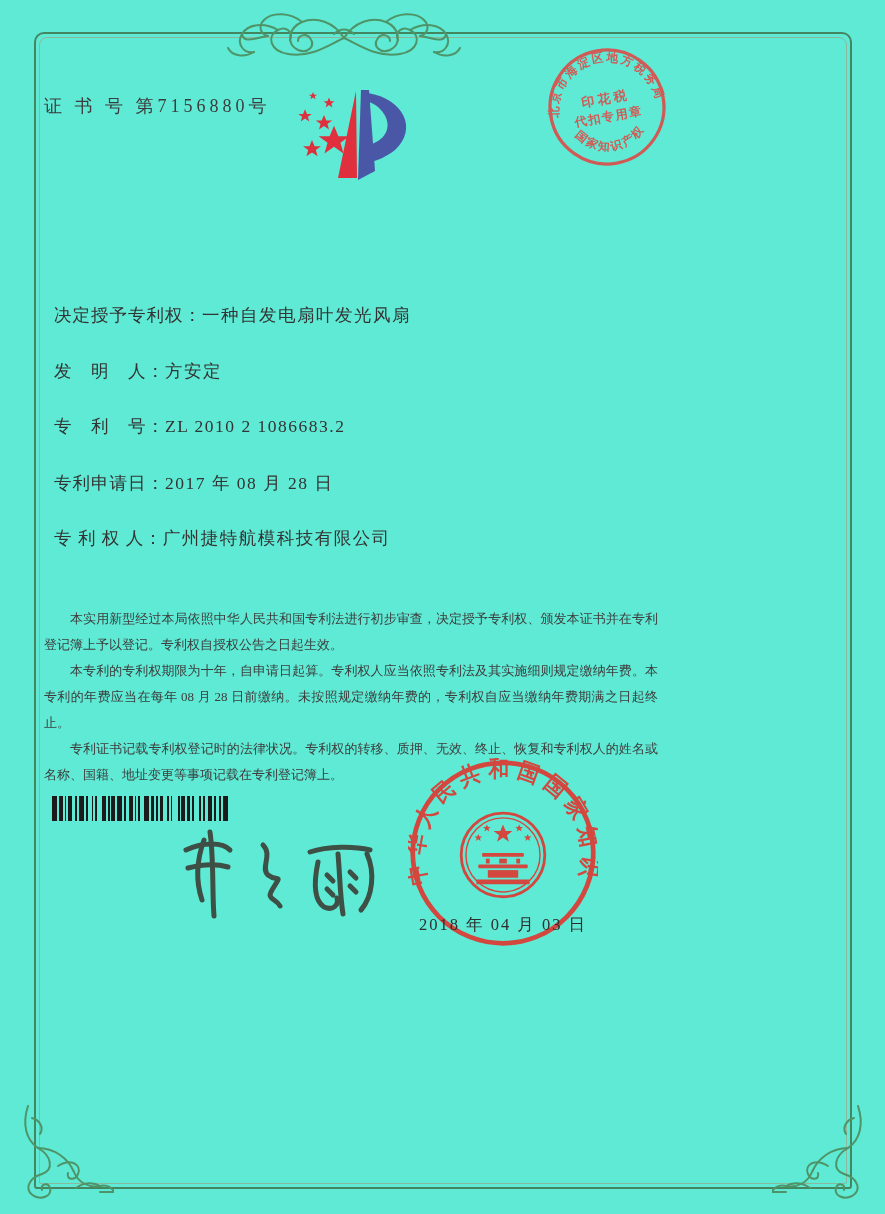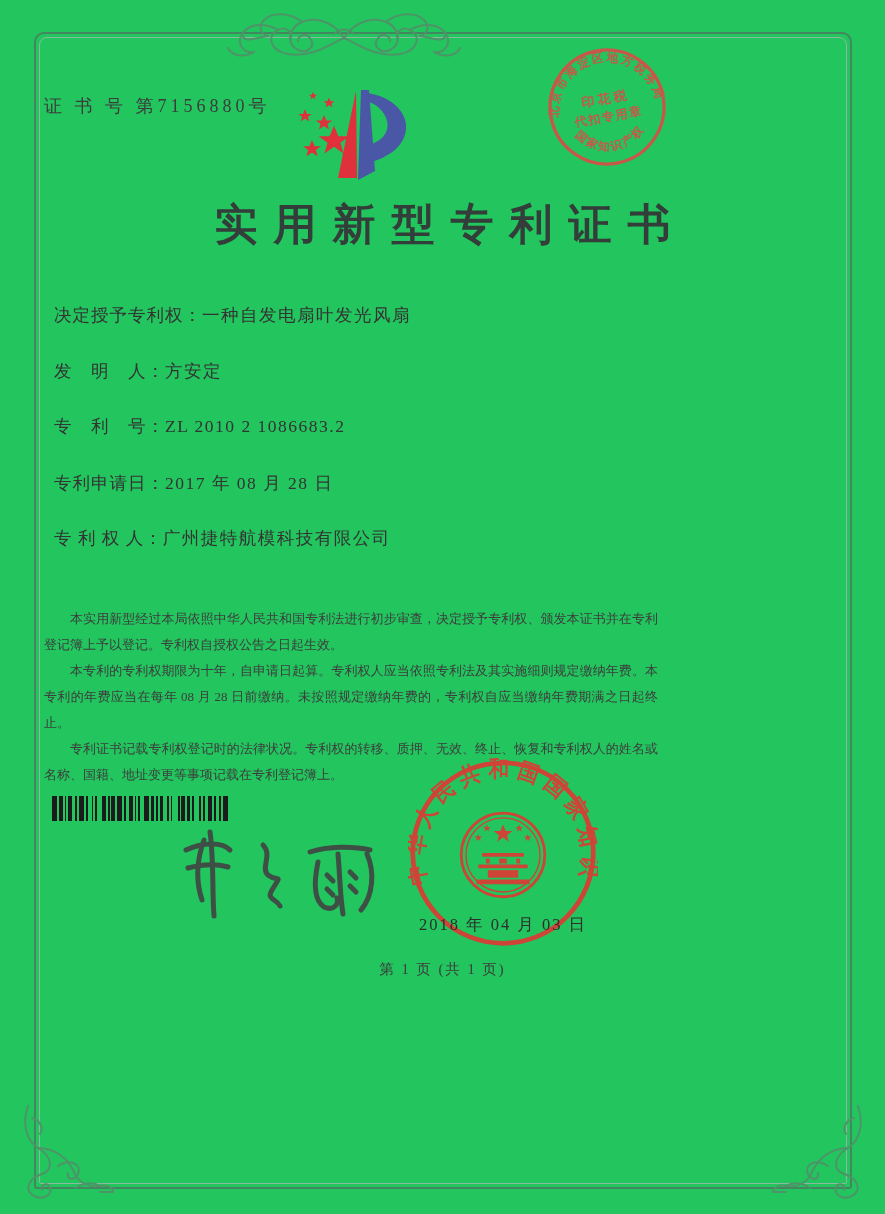--- a/index.html
+++ b/index.html
@@ -6,21 +6,21 @@
   .scene{position:relative;width:885px;height:1214px;overflow:hidden;
          font-family:"Liberation Serif","DejaVu Serif",serif;}
   
   .bevel{position:absolute;inset:0;border-style:solid;
          border-width:38px 38px 46px 38px;
          border-color:#ebebeb #e0e0e0 #f1f1f1 #d2d2d2;}
   .band{position:absolute;inset:0;border-style:solid;
         border-width:47px 47px 41px 47px;
         border-color:#ffffff #fbfbfb #fdfdfd #fefefe;}
   .lip{position:absolute;inset:0;border:13px solid #d9d9d9;}
-  .paper{position:absolute;inset:0;background:#22c55e;}
+  .paper{position:absolute;inset:0;background:#5eead4;}
 
   
   .gb1{position:absolute;left:34px;right:33px;top:32px;bottom:25px;
        border:2.5px solid #44865f;border-radius:10px 10px 3px 3px;}
   .gb2{position:absolute;left:39px;right:38px;top:37px;bottom:30px;
        border:1px solid #8cb89d;border-radius:8px 8px 2px 2px;}
   .ornament-top{position:absolute;left:184px;top:4px;width:320px;height:64px;}
   .flourish{position:absolute;width:96px;height:96px;bottom:14px;}
   .flourish.left{left:18px;}
   .flourish.right{right:17px;transform:scaleX(-1);}
@@ -118,21 +118,20 @@
       <g fill="#e0303e">
         <path transform="translate(52,56) scale(1.7)" d="M0,-9 L2.6,-2.8 9,-2.8 3.8,1.1 5.6,7.3 0,3.4 -5.6,7.3 -3.8,1.1 -9,-2.8 -2.6,-2.8 Z" transform-origin="0 0"></path>
         <path transform="translate(30,64) scale(1.0)" d="M0,-9 L2.6,-2.8 9,-2.8 3.8,1.1 5.6,7.3 0,3.4 -5.6,7.3 -3.8,1.1 -9,-2.8 -2.6,-2.8 Z"></path>
         <path transform="translate(42,38) scale(0.9)" d="M0,-9 L2.6,-2.8 9,-2.8 3.8,1.1 5.6,7.3 0,3.4 -5.6,7.3 -3.8,1.1 -9,-2.8 -2.6,-2.8 Z"></path>
         <path transform="translate(23,31) scale(0.75)" d="M0,-9 L2.6,-2.8 9,-2.8 3.8,1.1 5.6,7.3 0,3.4 -5.6,7.3 -3.8,1.1 -9,-2.8 -2.6,-2.8 Z"></path>
         <path transform="translate(47,18) scale(0.6)" d="M0,-9 L2.6,-2.8 9,-2.8 3.8,1.1 5.6,7.3 0,3.4 -5.6,7.3 -3.8,1.1 -9,-2.8 -2.6,-2.8 Z"></path>
         <path transform="translate(31,11) scale(0.45)" d="M0,-9 L2.6,-2.8 9,-2.8 3.8,1.1 5.6,7.3 0,3.4 -5.6,7.3 -3.8,1.1 -9,-2.8 -2.6,-2.8 Z"></path>
       </g>
     </svg>
 
-    <div class="title">实用新型专利证书</div>
 
     <div class="field" style="top:303px"><span>决定授予专利权：</span><span class="v">一种自发电扇叶发光风扇</span></div>
     <div class="field" style="top:359px"><span>发　明　人：</span><span class="v">方安定</span></div>
     <div class="field" style="top:414px"><span>专　利　号：</span><span class="v">ZL 2010 2 1086683.2</span></div>
     <div class="field" style="top:471px"><span>专利申请日：</span><span class="v">2017 年 08 月 28 日</span></div>
     <div class="field" style="top:526px"><span>专 利 权 人：</span><span class="v">广州捷特航模科技有限公司</span></div>
 
     <div class="paras">
       <p>本实用新型经过本局依照中华人民共和国专利法进行初步审查，决定授予专利权、颁发本证书并在专利登记簿上予以登记。专利权自授权公告之日起生效。</p>
       <p>本专利的专利权期限为十年，自申请日起算。专利权人应当依照专利法及其实施细则规定缴纳年费。本专利的年费应当在每年 08 月 28 日前缴纳。未按照规定缴纳年费的，专利权自应当缴纳年费期满之日起终止。</p>
@@ -196,15 +195,14 @@
       <text font-size="15" font-weight="bold" fill="#e04845" letter-spacing="3">
         <textPath href="#stampTop" startOffset="2" textLength="188" lengthAdjust="spacingAndGlyphs">北京市海淀区地方税务局</textPath>
       </text>
       <text font-size="14" font-weight="bold" fill="#e04845" letter-spacing="2">
         <textPath href="#stampBottom" startOffset="0" textLength="116" lengthAdjust="spacingAndGlyphs">国家知识产权局</textPath>
       </text>
       <text x="75" y="70" text-anchor="middle" font-size="16" font-weight="bold" fill="#e04845" letter-spacing="4">印花税</text>
       <text x="75" y="92" text-anchor="middle" font-size="15" font-weight="bold" fill="#e04845" letter-spacing="2">代扣专用章</text>
     </svg>
 
-    <div class="footer">第 1 页 (共 1 页)</div>
   </div>
 </div>
 
 </body></html>

